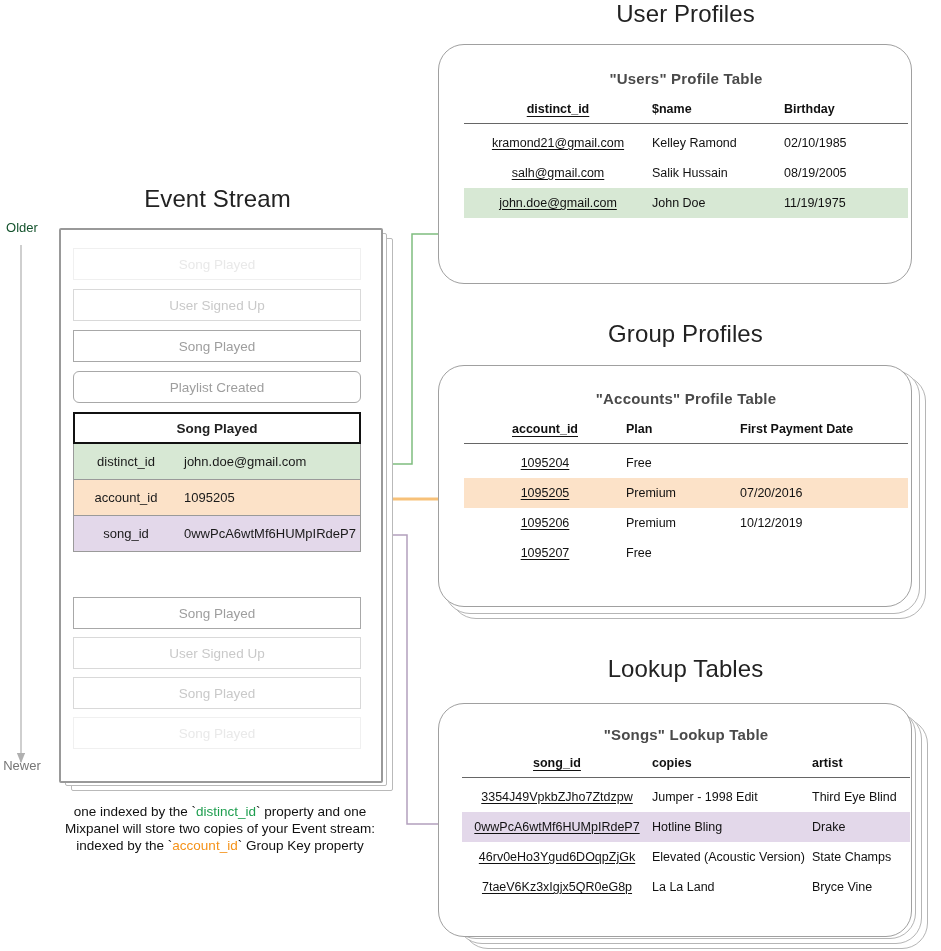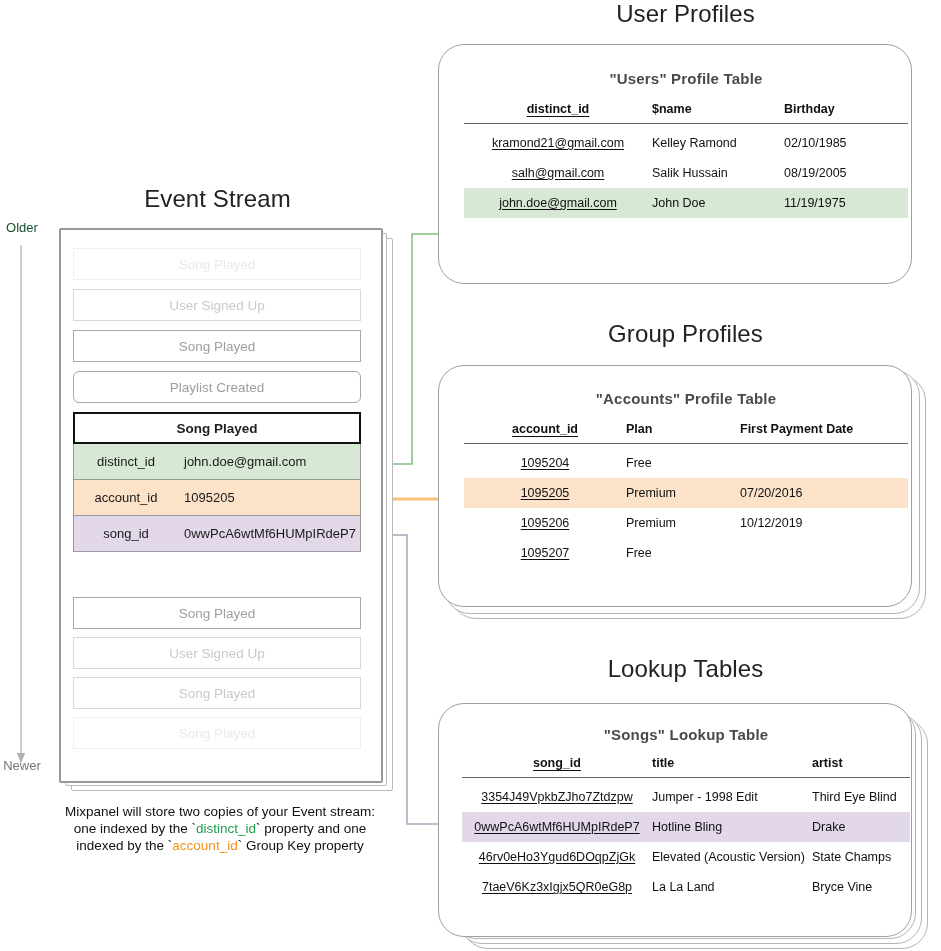--- a/index.html
+++ b/index.html
@@ -221,22 +221,22 @@
     </div>
     <div class="ev-row fade-2" style="top: 449px;">
       <span>Song Played</span>
     </div>
     <div class="ev-row fade-1" style="top: 489px;">
       <span>Song Played</span>
     </div>
   </div>
 
 <div class="abs" id="stream-caption">
+  <div><span>one indexed by the `</span><span class="tok-green">distinct_id</span><span>` property and one</span></div>
   <div>Mixpanel will store two copies of your Event stream:</div>
-  <div><span>one indexed by the `</span><span class="tok-green">distinct_id</span><span>` property and one</span></div>
   <div><span>indexed by the `</span><span class="tok-orange">account_id</span><span>` Group Key property</span></div>
 </div>
 
 <div class="abs section-title" id="users-title">User Profiles</div>
 <div class="abs panel-card" id="users-card"></div>
 <div class="abs" id="users-inner">
   <div class="card-title" style="margin-bottom:15px;">"Users" Profile Table</div>
   <table class="ptable">
   <colgroup>
         <col style="width: 188px;">
@@ -323,21 +323,21 @@
   <div class="card-title" style="margin-bottom:13px;">"Songs" Lookup Table</div>
   <table class="ptable">
   <colgroup>
         <col style="width: 190px;">
         <col style="width: 160px;">
         <col style="width: 98px;">
       </colgroup>
       <thead>
         <tr>
           <th class="keycol"><span>song_id</span></th>
-          <th>title</th>
+          <th>copies</th>
           <th>artist</th>
         </tr>
       </thead>
       <tbody>
         <tr>
           <td class="keycol"><span>3354J49VpkbZJho7Ztdzpw</span></td>
           <td>Jumper - 1998 Edit</td>
           <td>Third Eye Blind</td>
         </tr>
         <tr class="hl-purple">

